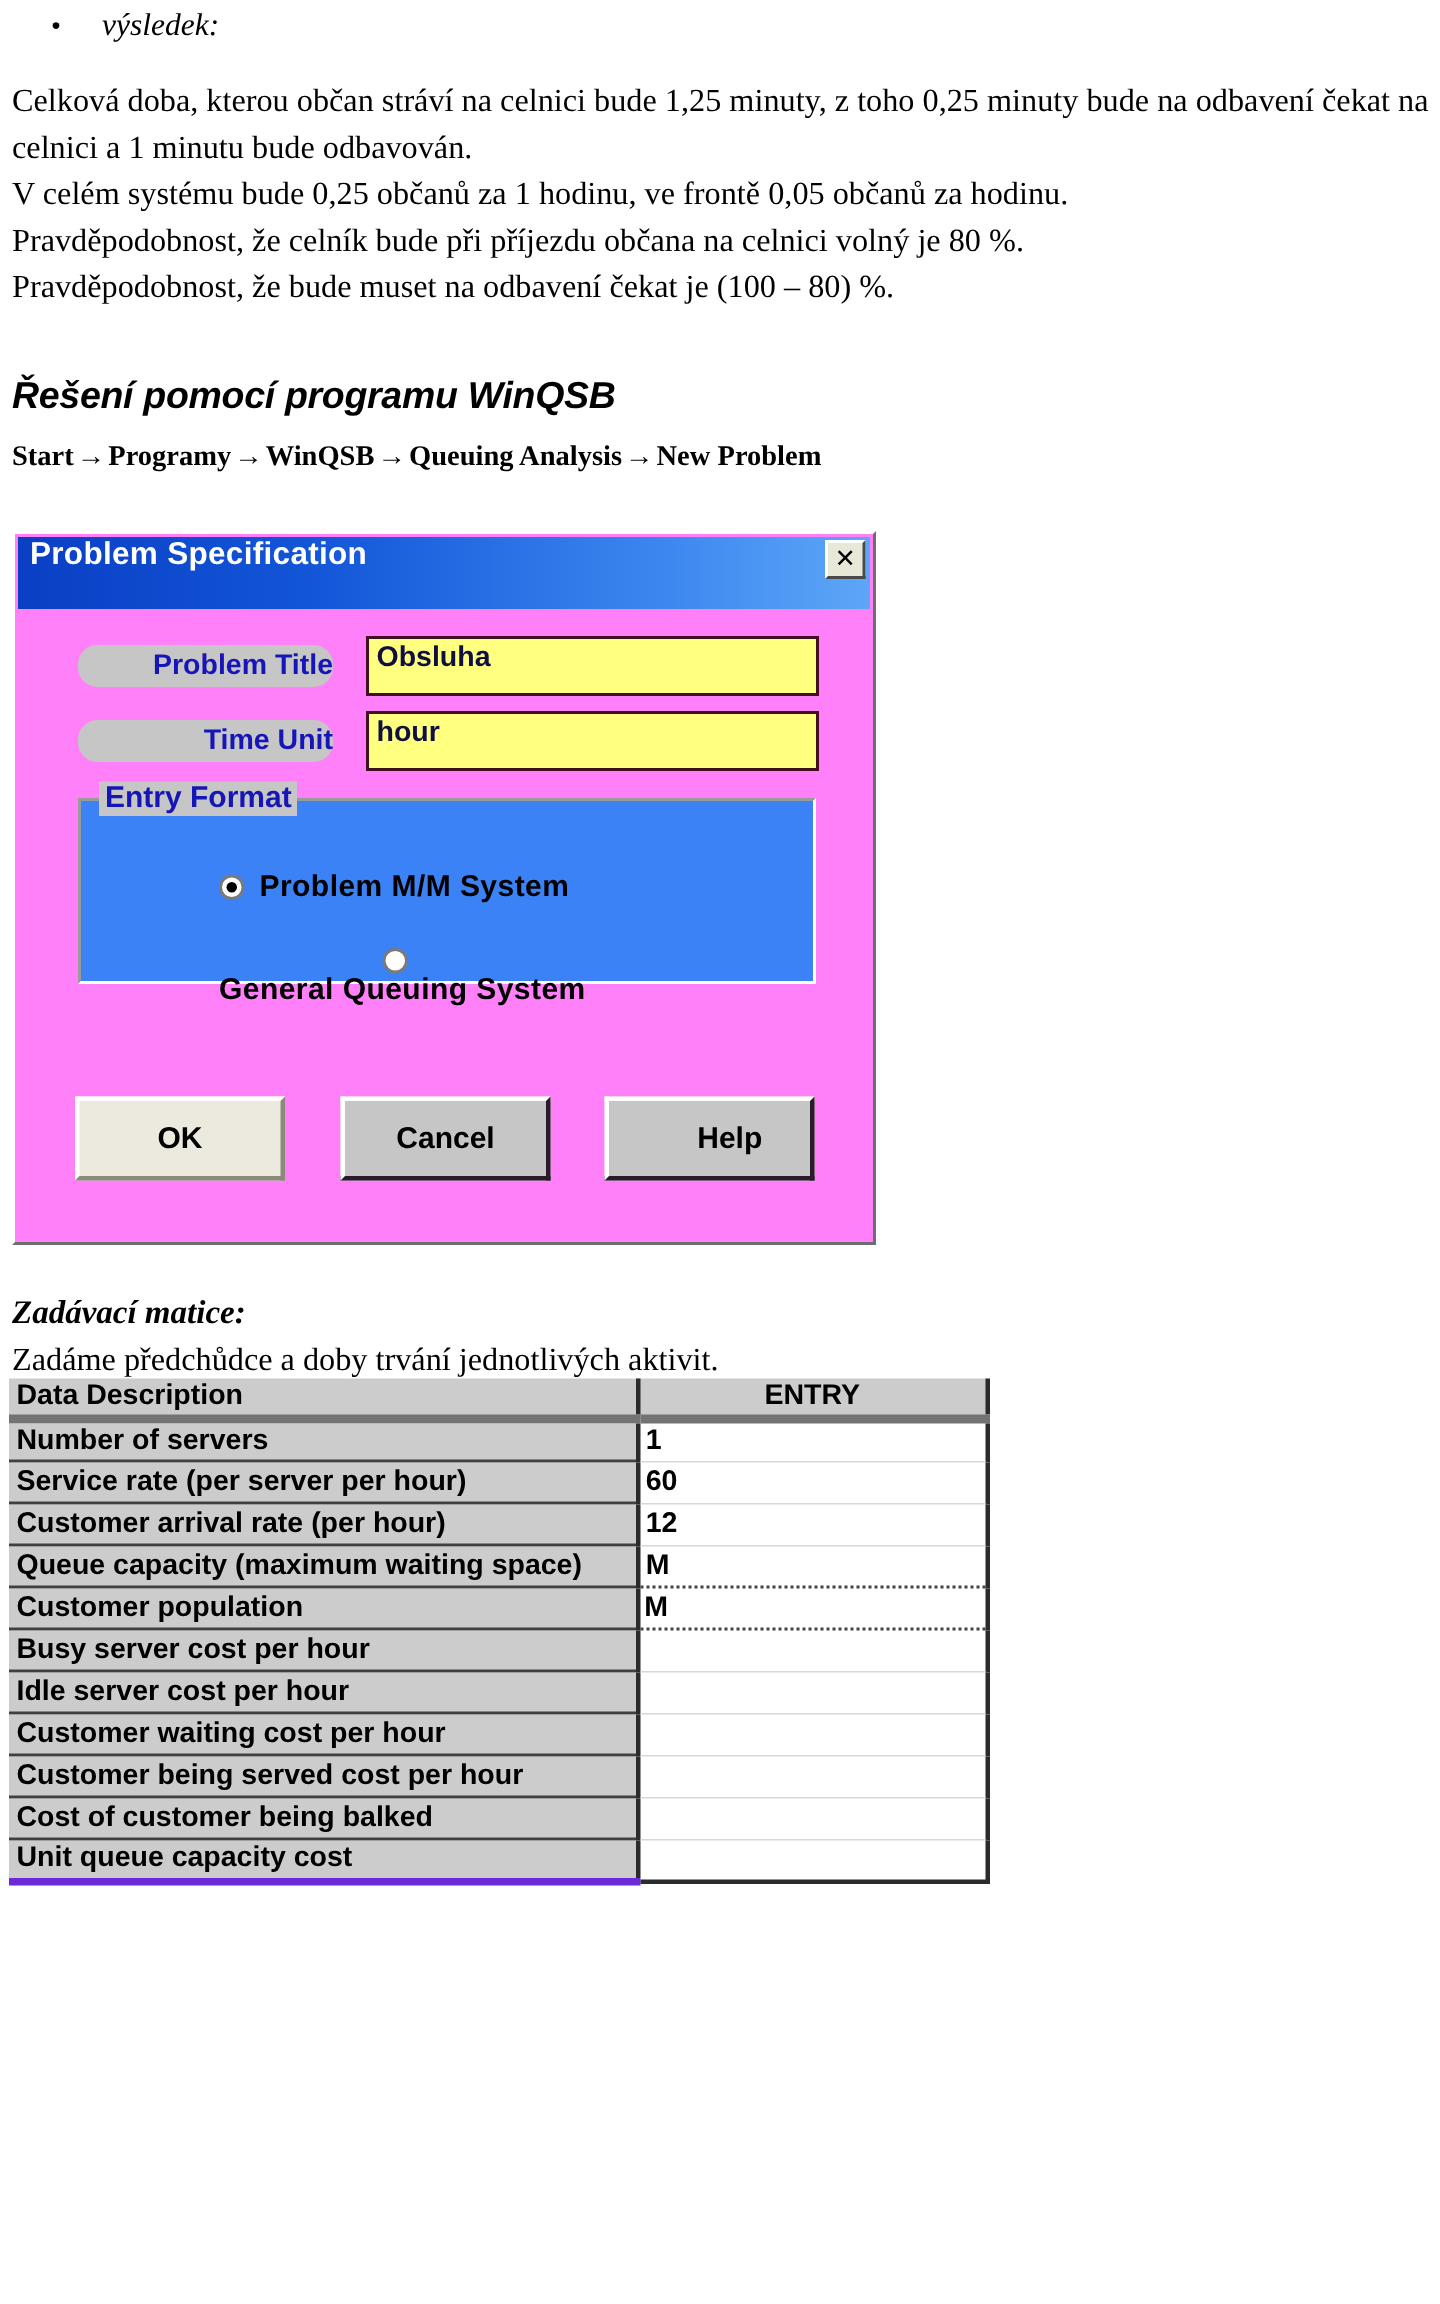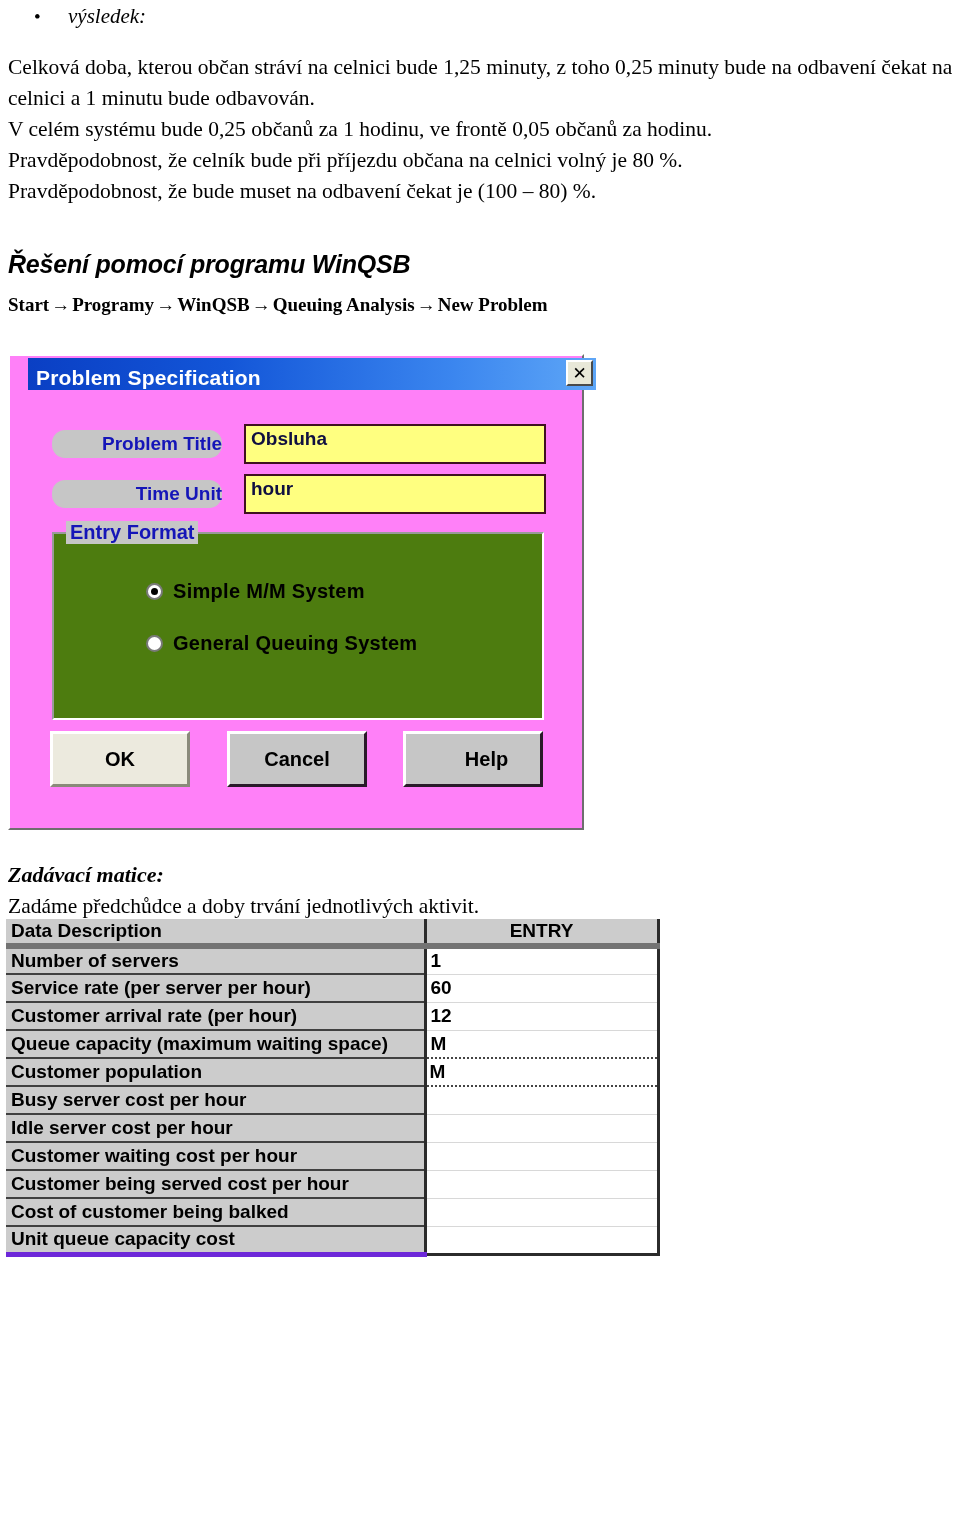--- a/index.html
+++ b/index.html
@@ -84,27 +84,27 @@
     background: #ff80f8;
     border-top: 2px solid #ffffff;
     border-left: 2px solid #ffffff;
     border-right: 2px solid #6e6e6e;
     border-bottom: 2px solid #6e6e6e;
     box-sizing: border-box;
     font-family: "Liberation Sans", "DejaVu Sans", sans-serif;
   }
   .titlebar {
     position: absolute;
-    left: 18px;
+    left: 2px;
     top: 2px;
     width: 568px;
-    height: 32px;
+    height: 48px;
     background: linear-gradient(to right, #0a3fc4 0%, #1356d8 35%, #3b86ef 75%, #5ea6f7 100%);
     display: flex;
-    align-items: flex-end;
+    align-items: flex-start;
     box-sizing: border-box;
   }
   .titlebar-text {
     color: #ffffff;
     font-size: 21px;
     font-weight: bold;
     margin-left: 8px;
     letter-spacing: 0.2px;
     white-space: nowrap;
   }
@@ -160,22 +160,22 @@
     padding-left: 5px;
     white-space: nowrap;
     overflow: hidden;
   }
 
   .groupbox {
     position: absolute;
     left: 42px;
     top: 176px;
     width: 492px;
-    height: 188px;
-    background: #4d7c0f;
+    height: 124px;
+    background: #3b82f6;
     border-top: 2px solid #9a9a9a;
     border-left: 2px solid #9a9a9a;
     border-right: 2px solid #ffffff;
     border-bottom: 2px solid #ffffff;
     box-sizing: border-box;
   }
   .groupbox-title {
     position: absolute;
     left: 12px;
     top: -13px;
@@ -377,24 +377,24 @@
     <div class="field-row" style="left:42px; top:118px;">
       <div class="field-label" style="width:170px;">Time Unit</div>
       <div class="field-input" style="width:302px; margin-left:22px;">hour</div>
     </div>
 
     <div class="groupbox">
       <div class="groupbox-title">Entry Format</div>
 
       <div class="radio-row" style="left:92px; top:46px;">
         <span class="radio-mark checked"></span>
-        <span class="radio-label">Simple M/M System</span>
+        <span class="radio-label">Problem M/M System</span>
       </div>
 
-      <div class="radio-row" style="left:92px; top:98px;">
+      <div class="radio-row" style="left:92px; top:98px;flex-direction:column;">
         <span class="radio-mark"></span>
         <span class="radio-label">General Queuing System</span>
       </div>
     </div>
 
     <div class="btn default" style="left:40px; top:375px;">OK</div>
     <div class="btn" style="left:217px; top:375px;">Cancel</div>
     <div class="btn" style="left:393px; top:375px;padding-left:27px;">Help</div>
   </div>
 

